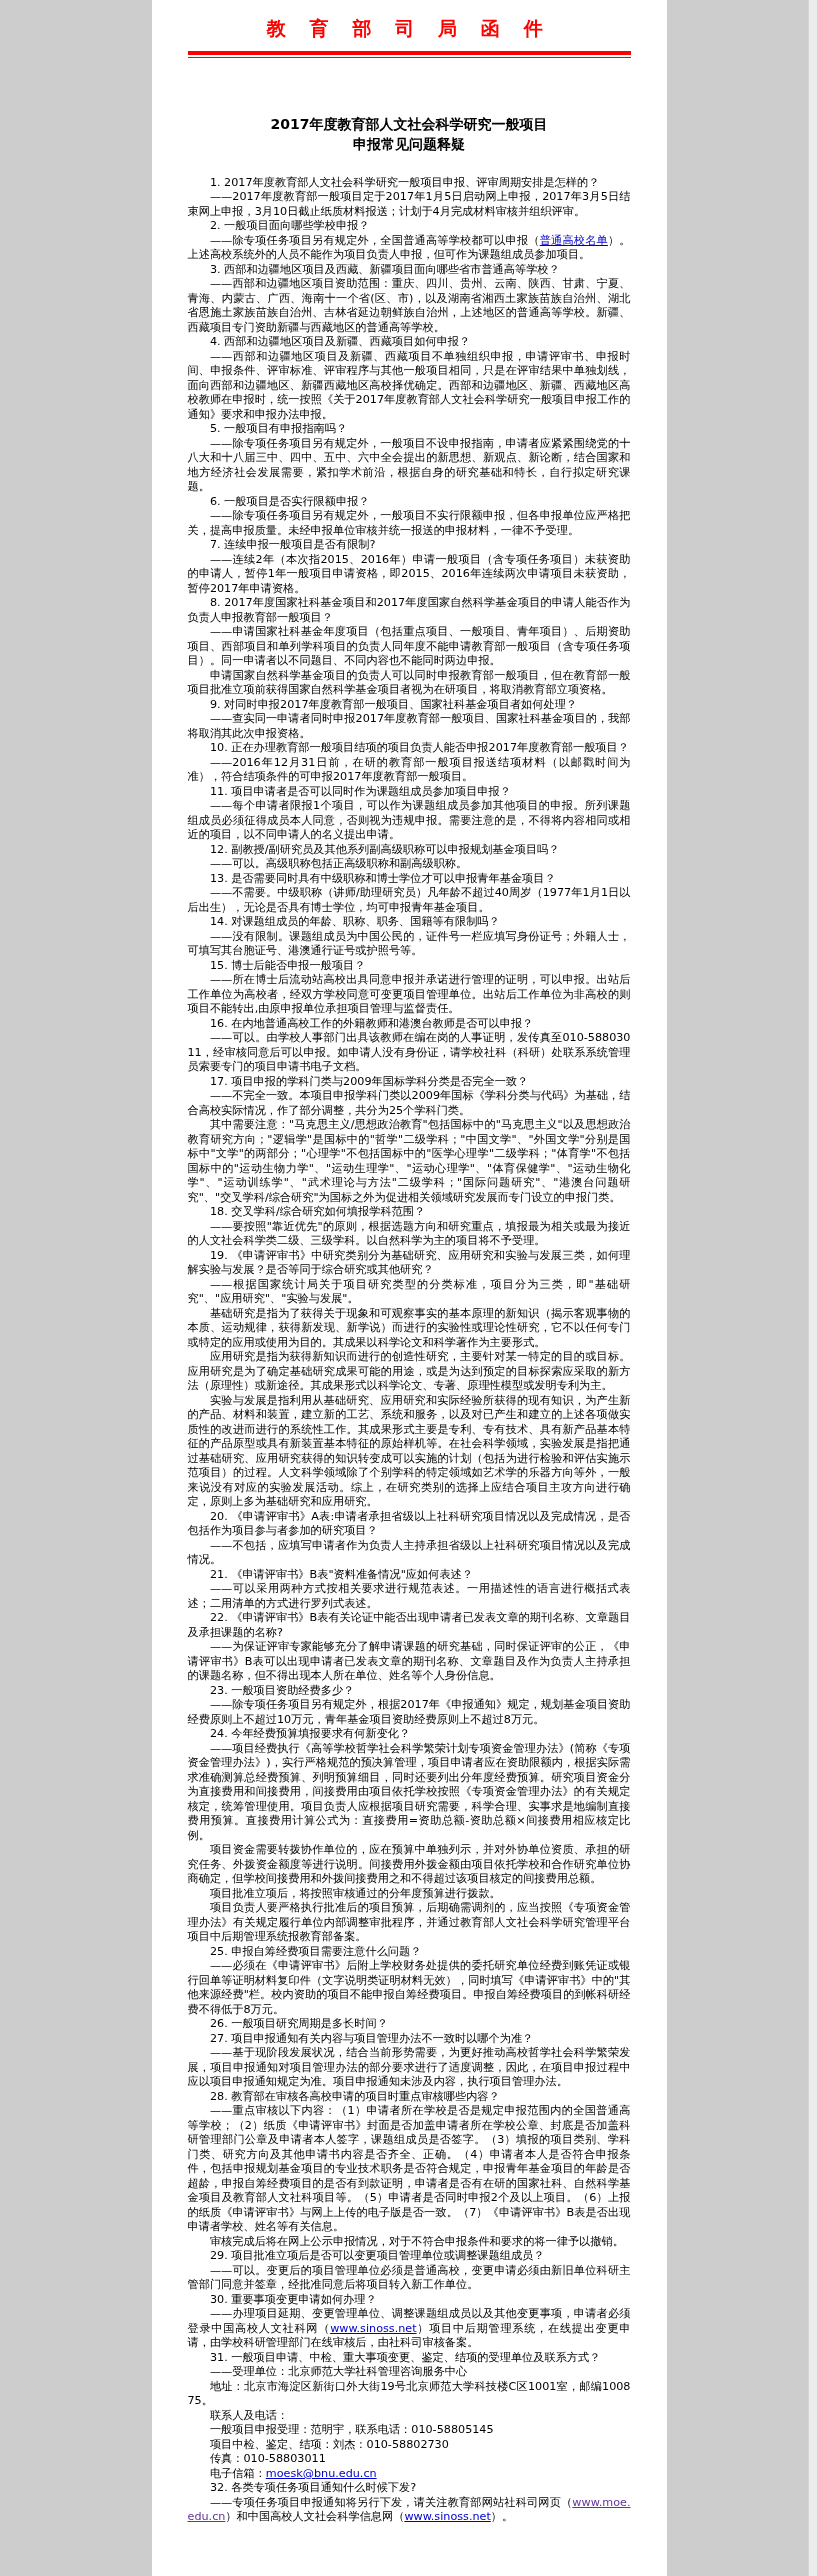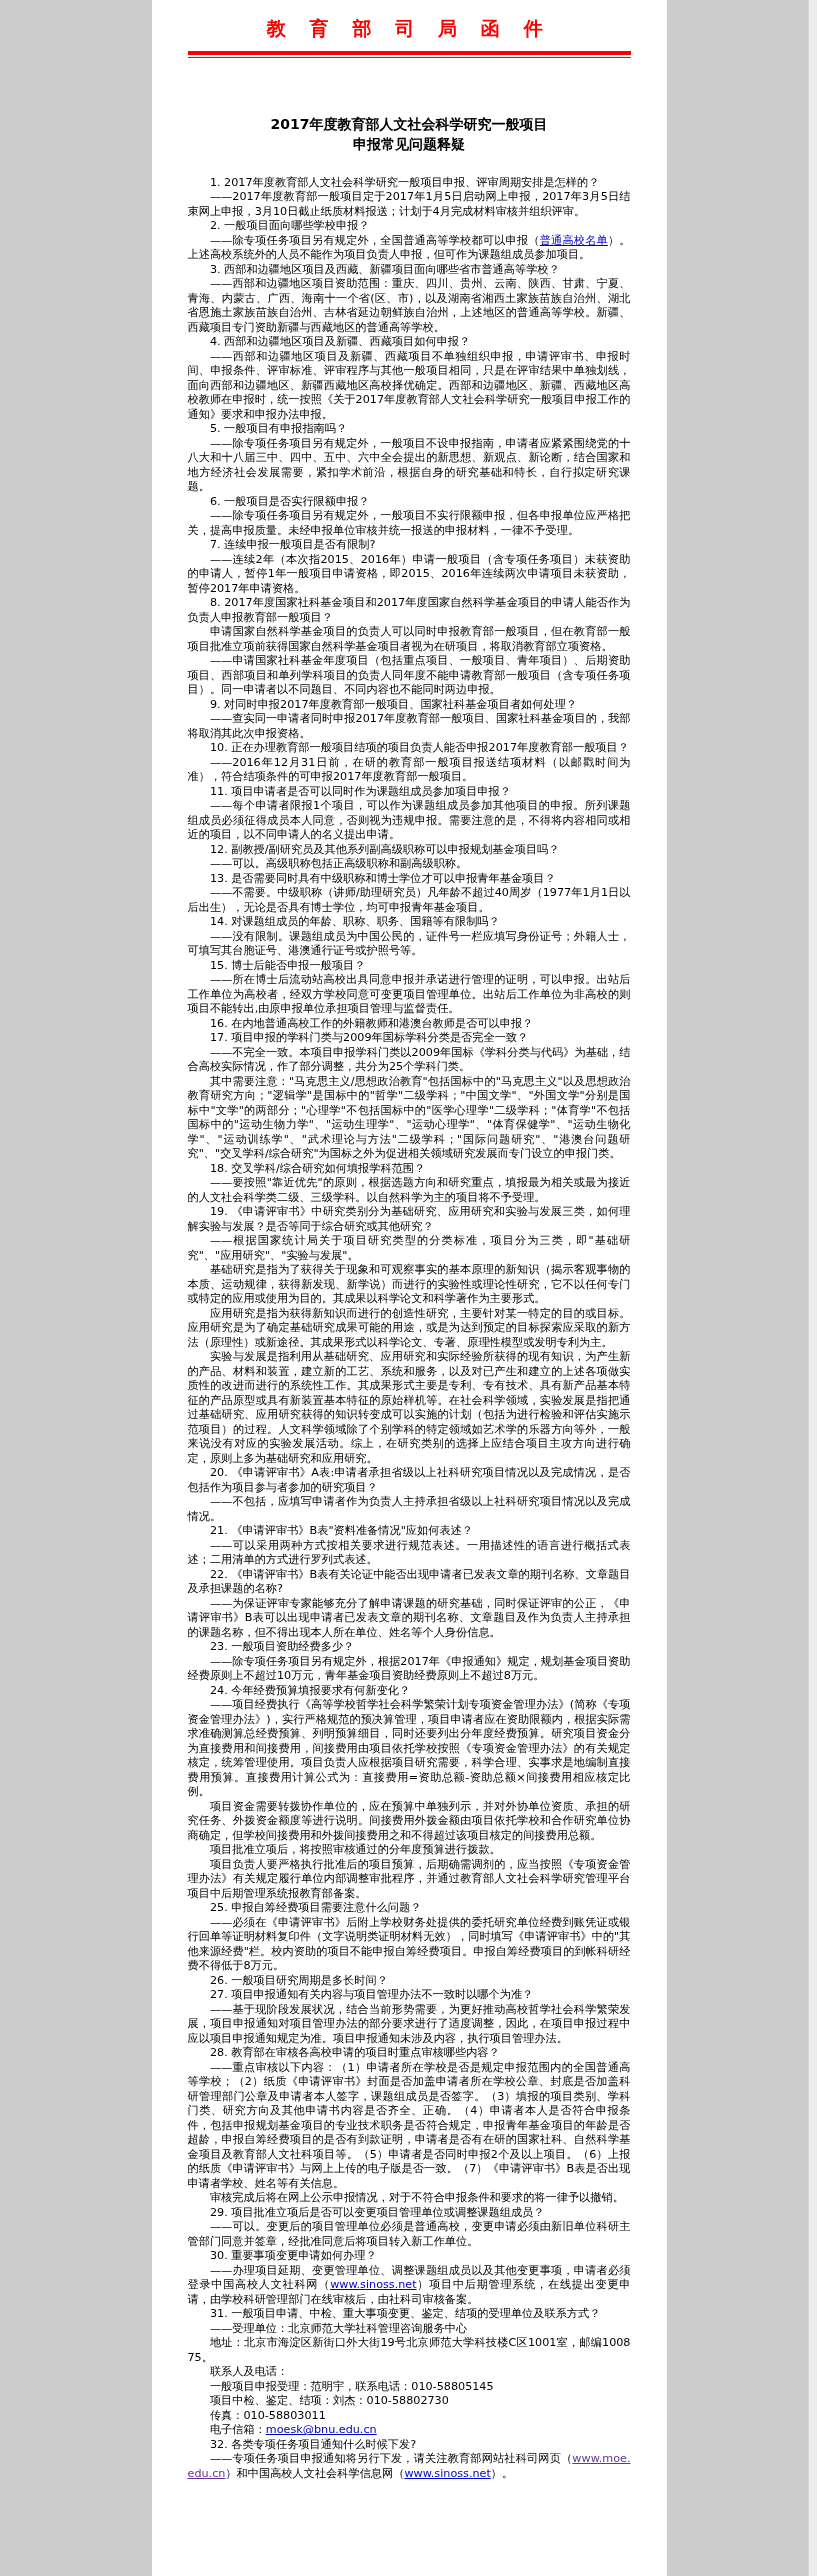--- a/index.html
+++ b/index.html
@@ -92,37 +92,38 @@
         <p class="answer"><span>——西部和边疆地区项目资助范围：重庆、四川、贵州、云南、陕西、甘肃、宁夏、青海、内蒙古、广西、海南十一个省(区、市)，以及湖南省湘西土家族苗族自治州、湖北省恩施土家族苗族自治州、吉林省延边朝鲜族自治州，上述地区的普通高等学校。新疆、西藏项目专门资助新疆与西藏地区的普通高等学校。</span></p>
         <p class="question">4. 西部和边疆地区项目及新疆、西藏项目如何申报？</p>
         <p class="answer"><span>——西部和边疆地区项目及新疆、西藏项目不单独组织申报，申请评审书、申报时间、申报条件、评审标准、评审程序与其他一般项目相同，只是在评审结果中单独划线，面向西部和边疆地区、新疆西藏地区高校择优确定。西部和边疆地区、新疆、西藏地区高校教师在申报时，统一按照《关于2017年度教育部人文社会科学研究一般项目申报工作的通知》要求和申报办法申报。</span></p>
         <p class="question">5. 一般项目有申报指南吗？</p>
         <p class="answer"><span>——除专项任务项目另有规定外，一般项目不设申报指南，申请者应紧紧围绕党的十八大和十八届三中、四中、五中、六中全会提出的新思想、新观点、新论断，结合国家和地方经济社会发展需要，紧扣学术前沿，根据自身的研究基础和特长，自行拟定研究课题。</span></p>
         <p class="question">6. 一般项目是否实行限额申报？</p>
         <p class="answer"><span>——除专项任务项目另有规定外，一般项目不实行限额申报，但各申报单位应严格把关，提高申报质量。未经申报单位审核并统一报送的申报材料，一律不予受理。</span></p>
         <p class="question">7. 连续申报一般项目是否有限制?</p>
         <p class="answer"><span>——连续2年（本次指2015、2016年）申请一般项目（含专项任务项目）未获资助的申请人，暂停1年一般项目申请资格，即2015、2016年连续两次申请项目未获资助，暂停2017年申请资格。</span></p>
         <p class="question">8. 2017年度国家社科基金项目和2017年度国家自然科学基金项目的申请人能否作为负责人申报教育部一般项目？</p>
+        <p class="answer"><span>——申请国家社科基金年度项目（包括重点项目、一般项目、青年项目）、后期资助项目、西部项目和单列学科项目的负责人同年度不能申请教育部一般项目（含专项任务项目）。同一申请者以不同题目、不同内容也不能同时两边申报。</span></p>
         <p class="answer"><span>申请国家自然科学基金项目的负责人可以同时申报教育部一般项目，但在教育部一般项目批准立项前获得国家自然科学基金项目者视为在研项目，将取消教育部立项资格。</span></p>
-        <p class="answer"><span>——申请国家社科基金年度项目（包括重点项目、一般项目、青年项目）、后期资助项目、西部项目和单列学科项目的负责人同年度不能申请教育部一般项目（含专项任务项目）。同一申请者以不同题目、不同内容也不能同时两边申报。</span></p>
         <p class="question">9. 对同时申报2017年度教育部一般项目、国家社科基金项目者如何处理？</p>
         <p class="answer"><span>——查实同一申请者同时申报2017年度教育部一般项目、国家社科基金项目的，我部将取消其此次申报资格。</span></p>
         <p class="question">10. 正在办理教育部一般项目结项的项目负责人能否申报2017年度教育部一般项目？</p>
         <p class="answer"><span>——2016年12月31日前，在研的教育部一般项目报送结项材料（以邮戳时间为准），符合结项条件的可申报2017年度教育部一般项目。</span></p>
         <p class="question">11. 项目申请者是否可以同时作为课题组成员参加项目申报？</p>
         <p class="answer"><span>——每个申请者限报1个项目，可以作为课题组成员参加其他项目的申报。所列课题组成员必须征得成员本人同意，否则视为违规申报。需要注意的是，不得将内容相同或相近的项目，以不同申请人的名义提出申请。</span></p>
         <p class="question">12. 副教授/副研究员及其他系列副高级职称可以申报规划基金项目吗？</p>
         <p class="answer"><span>——可以。高级职称包括正高级职称和副高级职称。</span></p>
         <p class="question">13. 是否需要同时具有中级职称和博士学位才可以申报青年基金项目？</p>
         <p class="answer"><span>——不需要。中级职称（讲师/助理研究员）凡年龄不超过40周岁（1977年1月1日以后出生），无论是否具有博士学位，均可申报青年基金项目。</span></p>
         <p class="question">14. 对课题组成员的年龄、职称、职务、国籍等有限制吗？</p>
         <p class="answer"><span>——没有限制。课题组成员为中国公民的，证件号一栏应填写身份证号；外籍人士，可填写其台胞证号、港澳通行证号或护照号等。</span></p>
         <p class="question">15. 博士后能否申报一般项目？</p>
         <p class="answer"><span>——所在博士后流动站高校出具同意申报并承诺进行管理的证明，可以申报。出站后工作单位为高校者，经双方学校同意可变更项目管理单位。出站后工作单位为非高校的则项目不能转出,由原申报单位承担项目管理与监督责任。</span></p>
         <p class="question">16. 在内地普通高校工作的外籍教师和港澳台教师是否可以申报？</p>
+        <p class="answer"><span>——可以。由学校人事部门出具该教师在编在岗的人事证明，发传真至010-58803011，经审核同意后可以申报。如申请人没有身份证，请学校社科（科研）处联系系统管理员索要专门的项目申请书电子文档。</span></p>
         <p class="question">17. 项目申报的学科门类与2009年国标学科分类是否完全一致？</p>
         <p class="answer"><span>——不完全一致。本项目申报学科门类以2009年国标《学科分类与代码》为基础，结合高校实际情况，作了部分调整，共分为25个学科门类。</span></p>
         <p class="answer"><span>其中需要注意："马克思主义/思想政治教育"包括国标中的"马克思主义"以及思想政治教育研究方向；"逻辑学"是国标中的"哲学"二级学科；"中国文学"、"外国文学"分别是国标中"文学"的两部分；"心理学"不包括国标中的"医学心理学"二级学科；"体育学"不包括国标中的"运动生物力学"、"运动生理学"、"运动心理学"、"体育保健学"、"运动生物化学"、"运动训练学"、"武术理论与方法"二级学科；"国际问题研究"、"港澳台问题研究"、"交叉学科/综合研究"为国标之外为促进相关领域研究发展而专门设立的申报门类。</span></p>
         <p class="question">18. 交叉学科/综合研究如何填报学科范围？</p>
         <p class="answer"><span>——要按照"靠近优先"的原则，根据选题方向和研究重点，填报最为相关或最为接近的人文社会科学类二级、三级学科。以自然科学为主的项目将不予受理。</span></p>
         <p class="question">19. 《申请评审书》中研究类别分为基础研究、应用研究和实验与发展三类，如何理解实验与发展？是否等同于综合研究或其他研究？</p>
         <p class="answer"><span>——根据国家统计局关于项目研究类型的分类标准，项目分为三类，即"基础研究"、"应用研究"、"实验与发展"。</span></p>
         <p class="answer"><span>基础研究是指为了获得关于现象和可观察事实的基本原理的新知识（揭示客观事物的本质、运动规律，获得新发现、新学说）而进行的实验性或理论性研究，它不以任何专门或特定的应用或使用为目的。其成果以科学论文和科学著作为主要形式。</span></p>
         <p class="answer"><span>应用研究是指为获得新知识而进行的创造性研究，主要针对某一特定的目的或目标。应用研究是为了确定基础研究成果可能的用途，或是为达到预定的目标探索应采取的新方法（原理性）或新途径。其成果形式以科学论文、专著、原理性模型或发明专利为主。</span></p>
         <p class="answer"><span>实验与发展是指利用从基础研究、应用研究和实际经验所获得的现有知识，为产生新的产品、材料和装置，建立新的工艺、系统和服务，以及对已产生和建立的上述各项做实质性的改进而进行的系统性工作。其成果形式主要是专利、专有技术、具有新产品基本特征的产品原型或具有新装置基本特征的原始样机等。在社会科学领域，实验发展是指把通过基础研究、应用研究获得的知识转变成可以实施的计划（包括为进行检验和评估实施示范项目）的过程。人文科学领域除了个别学科的特定领域如艺术学的乐器方向等外，一般来说没有对应的实验发展活动。综上，在研究类别的选择上应结合项目主攻方向进行确定，原则上多为基础研究和应用研究。</span></p>

